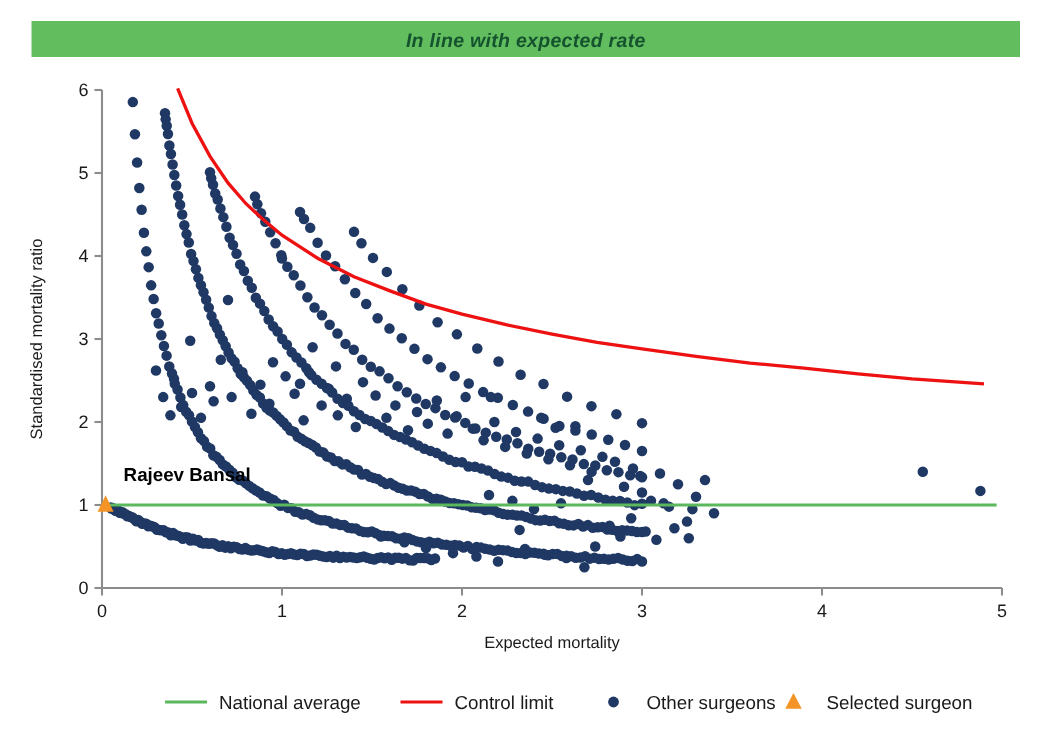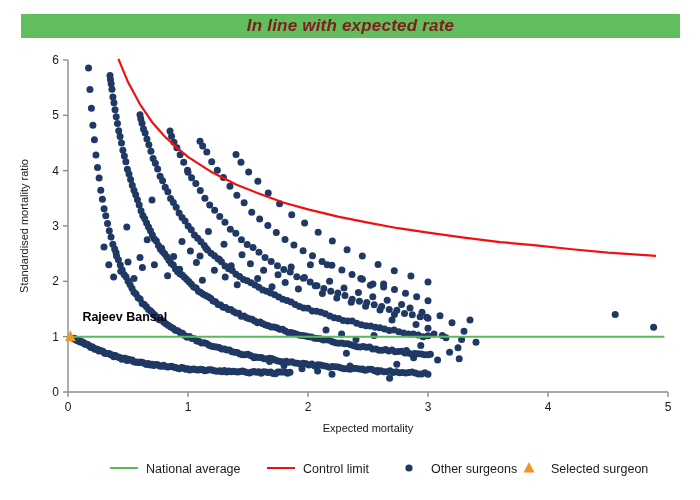--- a/index.html
+++ b/index.html
@@ -11,22 +11,22 @@
     position:relative;
   }
   #title-bar{
     position:absolute;
     left:21px; top:14px;
     width:659px; height:24px;
     background:#62bd5f;
     display:flex; align-items:center; justify-content:center;
   }
   #title-text{
-    color:#7f1d1d;
-    font-size:17px;
+    color:#14532d;
+    font-size:13px;
     font-style:italic;
     font-weight:bold;
     letter-spacing:.2px;
   }
   #chart-area{
     position:absolute;
     left:0; top:0; width:700px; height:500px;
   }
   svg{display:block;}
   .axis-line{stroke:#8c8c8c;stroke-width:1.4;fill:none;}

